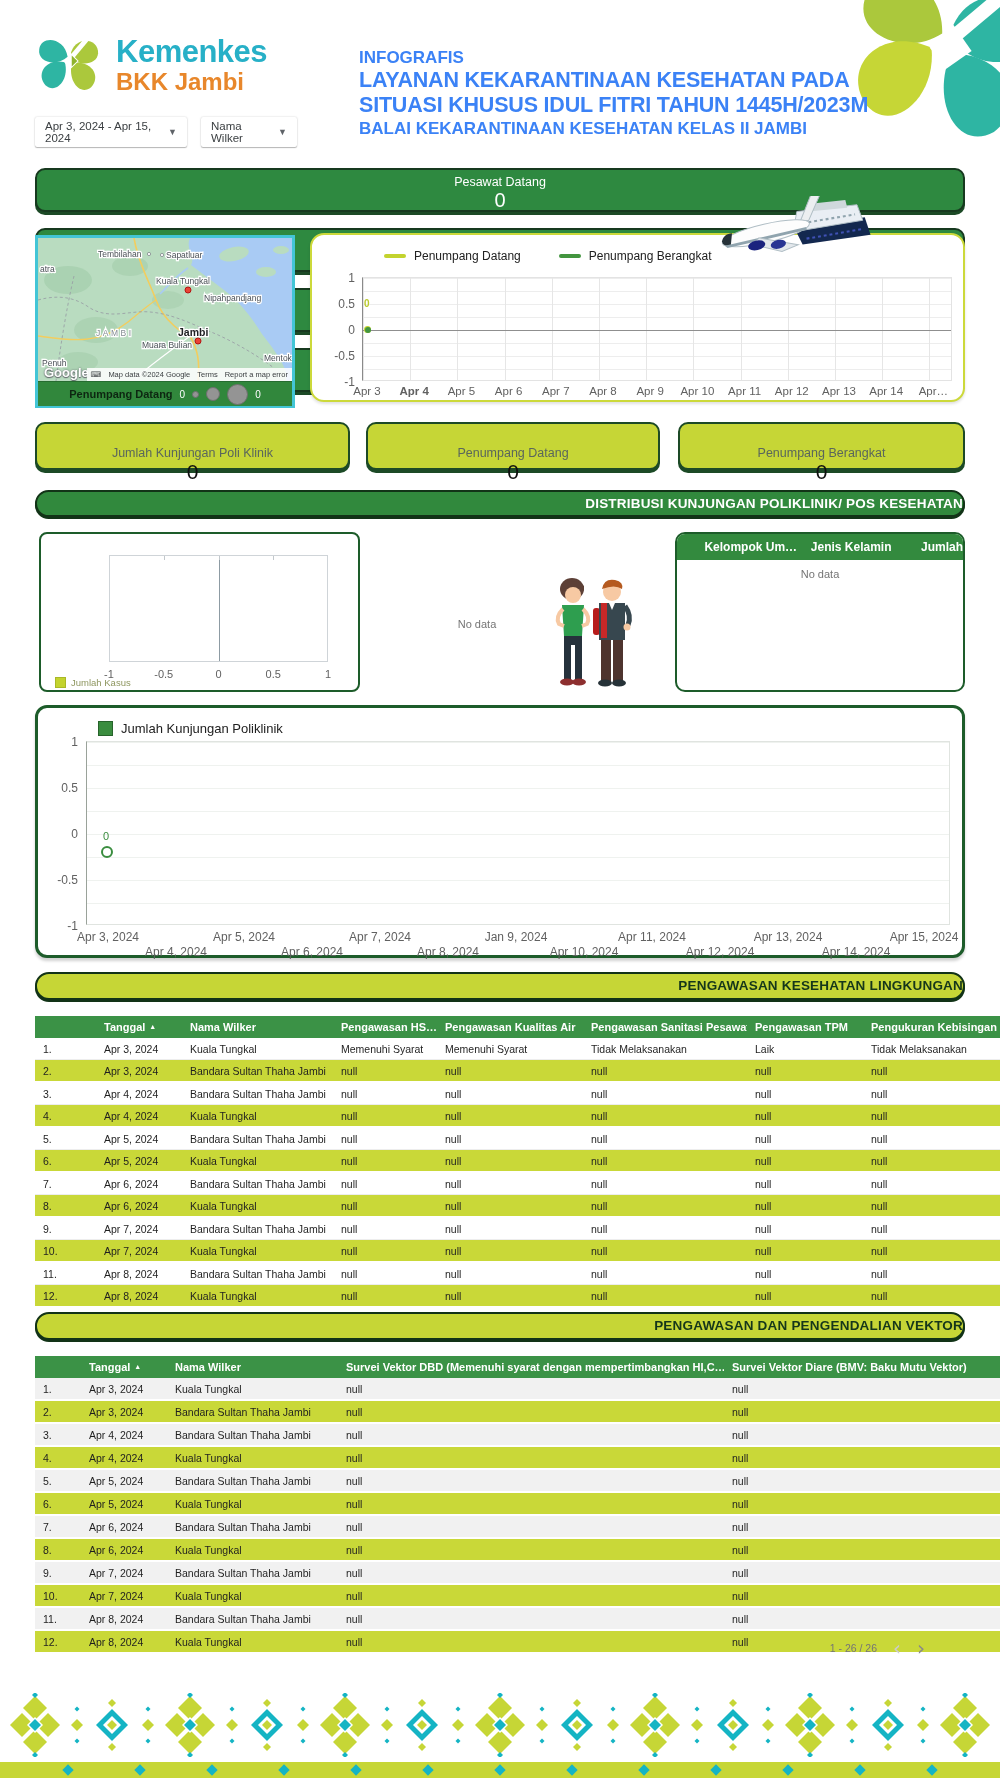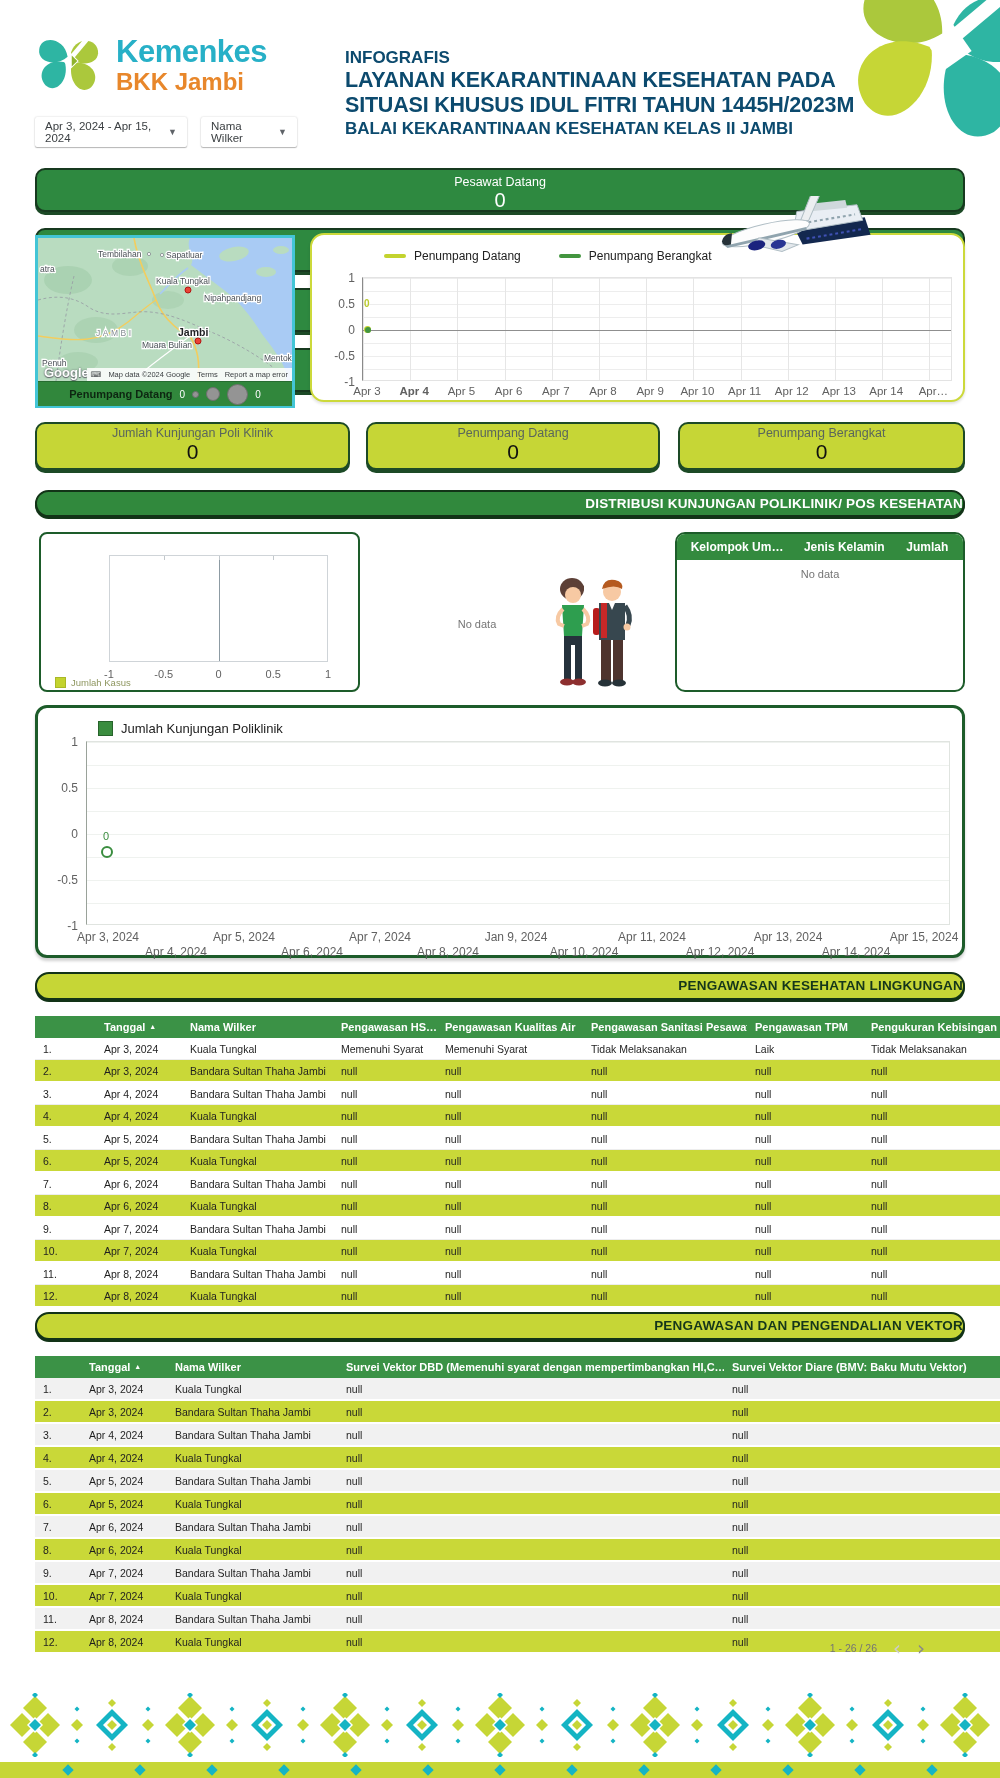--- a/index.html
+++ b/index.html
@@ -4,42 +4,42 @@
 <style>
   html,body{margin:0;padding:0;background:#fff;font-family:"Liberation Sans",sans-serif;}
   #page{position:relative;width:1000px;height:1778px;background:#fff;margin:0 auto;overflow:hidden;}
 
   
   #logo{position:absolute;left:33px;top:24px;width:72px;height:78px;}
   #brand{position:absolute;left:116px;top:36px;line-height:1.05;}
   .brand-name{color:#27b0c7;font-size:31px;font-weight:bold;letter-spacing:-.5px;}
   .brand-unit{color:#e8872b;font-size:24px;font-weight:bold;}
   #deco-tr{position:absolute;right:-48px;top:-58px;width:210px;height:220px;transform:rotate(10deg);}
-  #title{position:absolute;left:345px;top:48px;color:#0c4a6e;line-height:1.18;}
+  #title{position:absolute;left:359px;top:48px;color:#3b82f6;line-height:1.18;}
   .t-kicker{font-size:17px;font-weight:bold;}
   .t-main{font-size:21.5px;font-weight:bold;letter-spacing:-.2px;}
   .t-sub{font-size:17px;font-weight:bold;}
 
   
   .filter-card{position:absolute;top:117px;height:30px;background:#fff;border-radius:2px;
     box-shadow:0 1px 1px rgba(0,0,0,.25),0 0 2px rgba(0,0,0,.2);display:flex;align-items:center;
     padding:0 10px;font-size:11.5px;color:#3c4043;box-sizing:border-box;}
   .filter-card .caret{margin-left:auto;color:#5f6368;font-size:9px;padding-left:8px;}
   #f-date{left:35px;width:152px;}
   #f-wilker{left:201px;width:96px;}
 
   
   #row-green{position:absolute;left:35px;top:168px;width:930px;display:flex;gap:16px;flex-direction:column;}
   .sc-green{flex:1;height:46px;background:#2e8940;border:2px solid #17391f;border-radius:10px;
     box-shadow:0 3px 0 #1c4a26;color:#fff;text-align:center;box-sizing:border-box;padding-top:5px;}
   .sc-green .lbl{font-size:12.5px;}
   .sc-green .val{font-size:20px;line-height:1;margin-top:1px;}
   #row-lime{position:absolute;left:35px;top:422px;width:930px;display:flex;}
   .sc-lime{height:48px;background:#c6d636;border:2px solid #1d4a26;border-radius:10px;
-    box-shadow:0 3px 0 #1c4a26;text-align:center;box-sizing:border-box;padding-top:2px;}
+    box-shadow:0 3px 0 #1c4a26;text-align:center;box-sizing:border-box;padding-top:22px;}
   .sc-lime .lbl{font-size:12.5px;color:#5a665c;}
   .sc-lime .val{font-size:21px;color:#101010;line-height:1;margin-top:1px;}
   #sc-l1{width:315px;margin-right:16px;}
   #sc-l2{width:294px;margin-right:18px;}
   #sc-l3{width:287px;}
 
   
   .banner{position:absolute;left:35px;width:930px;box-sizing:border-box;border:2.5px solid #123317;
     border-radius:14px;text-align:right;font-weight:bold;font-size:13.5px;letter-spacing:.2px;}
   #ban-dist{top:490px;height:27px;background:#31893d;color:#fff;line-height:23px;box-shadow:0 2px 0 #123317;}
@@ -91,21 +91,21 @@
   .dist-xtick{position:absolute;top:134px;transform:translateX(-50%);font-size:11px;color:#616161;}
   #dist-legend{position:absolute;left:14px;top:143px;display:flex;align-items:center;gap:5px;
     font-size:9.5px;color:#8f9760;}
   #dist-legend .sw{width:9px;height:9px;background:#c3d32e;border:1px solid #a9b827;}
   #mid-nodata{position:absolute;left:432px;top:618px;width:90px;text-align:center;font-size:11px;color:#757575;}
   #people{position:absolute;left:548px;top:576px;width:94px;height:118px;}
   #dist-table-card{position:absolute;left:675px;top:532px;width:290px;height:160px;background:#fff;
     border:2.5px solid #1d5c2a;border-radius:10px;box-sizing:border-box;overflow:hidden;}
   #dist-table-head{display:flex;background:#338a3e;height:26px;align-items:center;color:#fff;
     font-size:12px;font-weight:bold;}
-  #dist-table-head span{text-align:center;}
+  #dist-table-head span{text-align:right;}
   #dist-table-nodata{text-align:center;font-size:11px;color:#757575;margin-top:8px;}
 
   
   #c4-card{position:absolute;left:35px;top:705px;width:930px;height:253px;background:#fff;
     border:3px solid #1d5c2a;border-radius:12px;box-sizing:border-box;box-shadow:0 3px 3px rgba(0,0,0,.18);}
   #c4-ylabels{position:absolute;left:0;top:0;width:40px;height:100%;}
   #c4-plot{position:absolute;left:48px;top:33px;width:864px;height:184px;box-sizing:border-box;
     border:1px solid #e0e4e0;border-left:1.5px solid #9aa29a;
     background:
       repeating-linear-gradient(to bottom,#eff2ef 0 1px,transparent 1px 23px),

